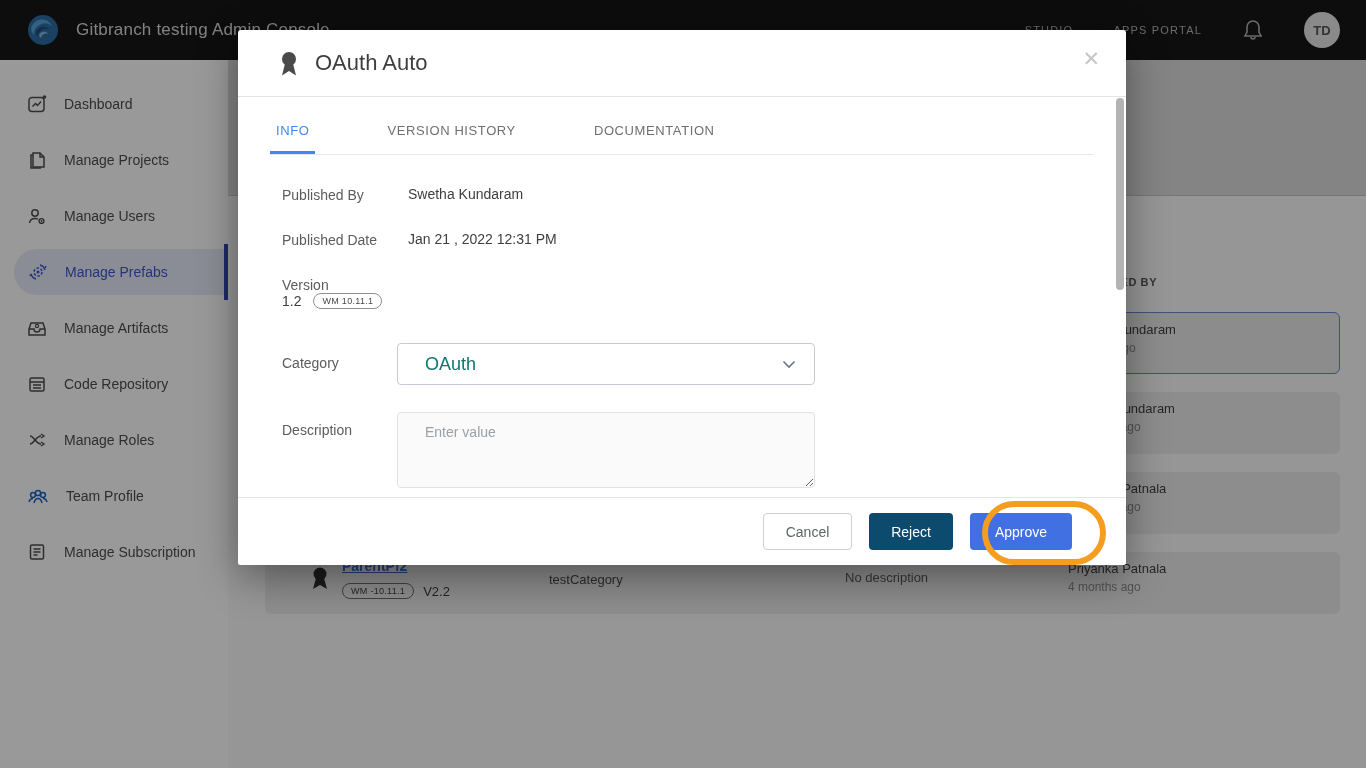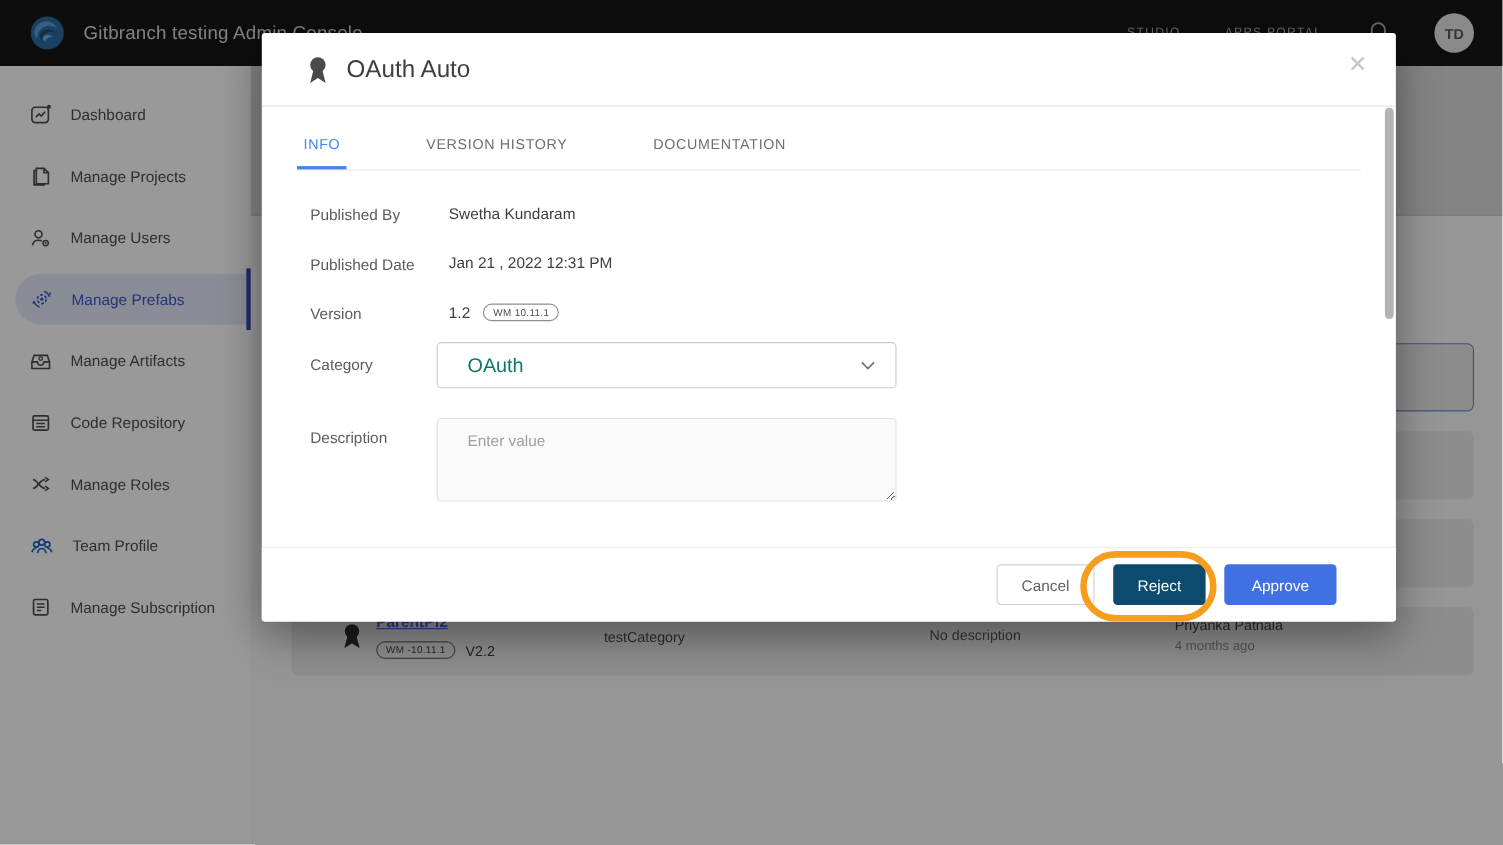--- a/index.html
+++ b/index.html
@@ -45,21 +45,21 @@
   .name-link { font-size:14px; font-weight:bold; color:#3c64cc; text-decoration:underline; }
   .name-meta { display:flex; align-items:center; gap:9px; margin-top:8px; }
   .pill { display:inline-block; font-size:9px; color:#3c3c3c; border:1px solid #6d6d6d;
           border-radius:9px; padding:2px 8px; letter-spacing:.3px; }
   .ver { font-size:13px; color:#3a3a3a; }
   .cell-cat  { position:absolute; left:284px; top:20px; font-size:13px; color:#4a4a4a; }
   .cell-desc { position:absolute; left:541px; top:18px; font-size:13px; color:#5a5a5a;margin-left:39px; }
 
   
   .backdrop { position:absolute; inset:0; background:rgba(0,0,0,.4); z-index:40; }
-  .modal { position:absolute; left:238px; top:30px; width:1031px; height:535px; background:#fff;
+  .modal { position:absolute; left:238px; top:30px; width:888px; height:535px; background:#fff;
            border-radius:3px; box-shadow:0 12px 40px rgba(0,0,0,.4); z-index:50; }
   .m-header { height:67px; border-bottom:1px solid #e3e3e3; display:flex; align-items:center;
               padding:0 40px; gap:15px; }
   .m-title { font-size:22px; color:#3e3e3e; }
   .m-close { position:absolute; top:18px; right:26px; font-size:21px; color:#c6c6c6; cursor:pointer;
              line-height:1; font-weight:bold; }
   .m-tabs { display:flex; gap:66px; margin:14px 32px 0 32px; border-bottom:1px solid #e6e6e6; }
   .m-tab { font-size:13px; font-weight:500; letter-spacing:.6px; color:#6f6f6f; padding:12px 6px 13px 6px;
            cursor:pointer; border-bottom:3px solid transparent; }
   .m-tab.active { color:#4285f4; border-bottom-color:#4285f4; }
@@ -262,21 +262,21 @@
 
   <div class="m-body">
     <div class="f-row">
       <span class="f-label">Published By</span>
       <span class="f-value">Swetha Kundaram</span>
     </div>
     <div class="f-row">
       <span class="f-label">Published Date</span>
       <span class="f-value">Jan 21 , 2022 12:31 PM</span>
     </div>
-    <div class="f-row" style="margin-bottom:18px;">
+    <div class="f-row" style="margin-bottom:34px;flex-direction:column;">
       <span class="f-label">Version</span>
       <span class="f-value">
         <span>1.2</span>
         <span class="pill" style="border-color:#8f8f8f;color:#4a4a4a;">WM 10.11.1</span>
       </span>
     </div>
     <div class="f-row">
       <span class="f-label box" style="padding-top:12px;">Category</span>
       <div class="select-box">
         <span class="sel-val">OAuth</span>

